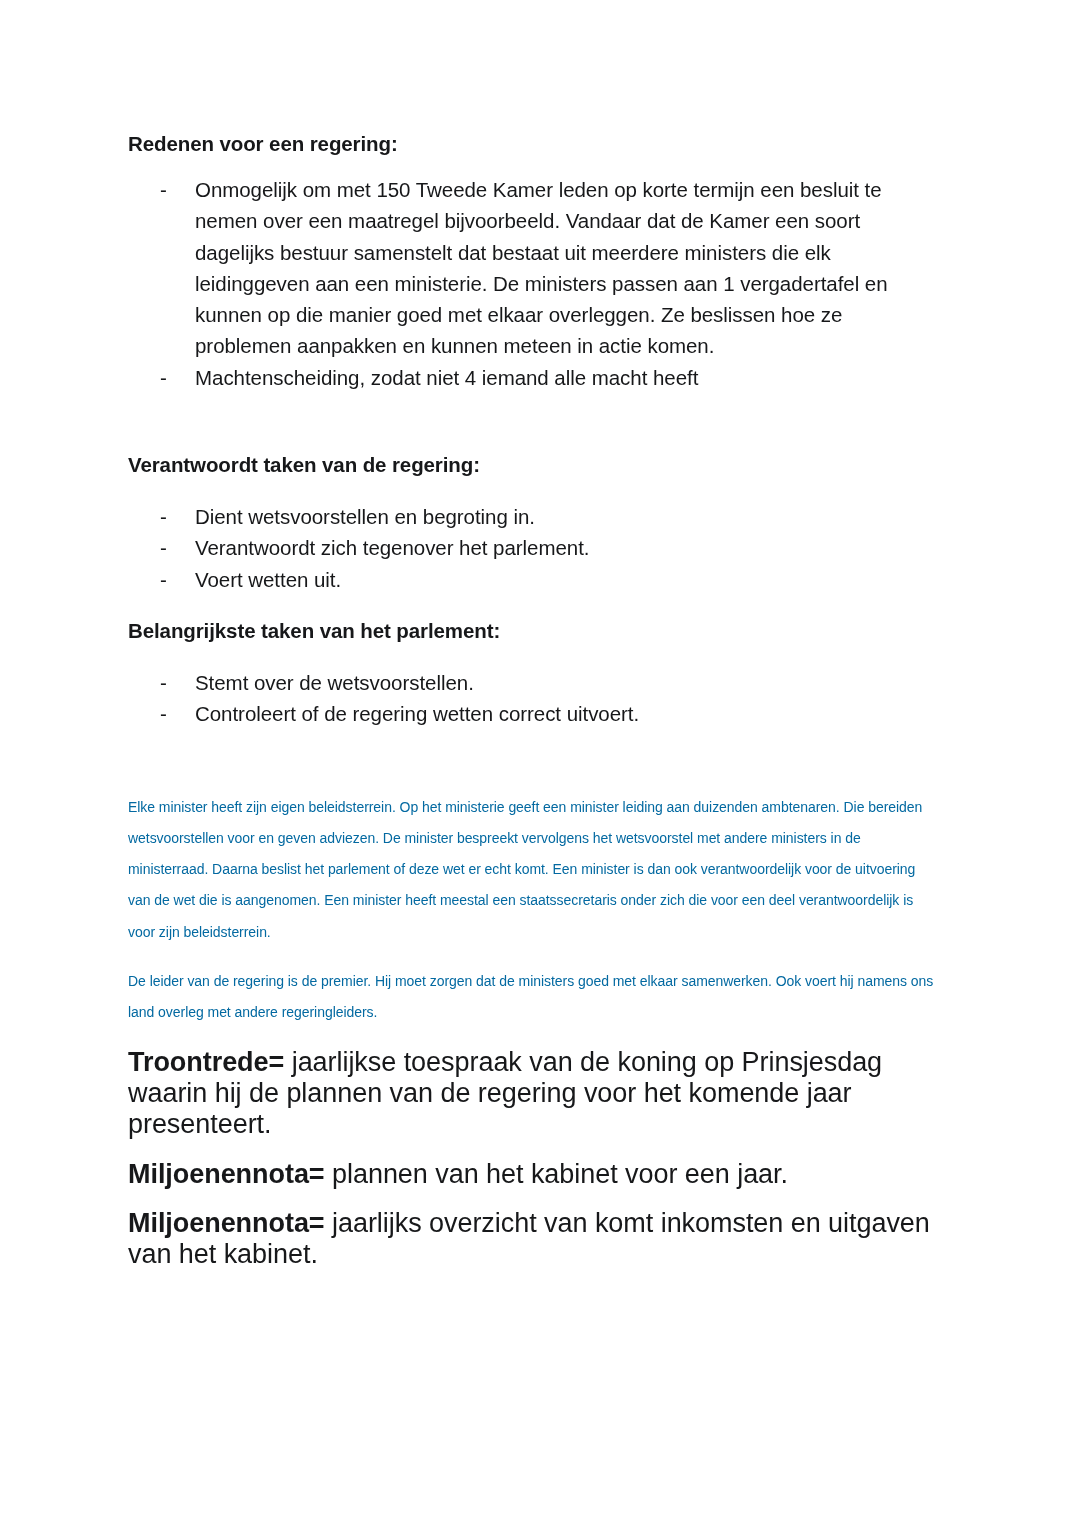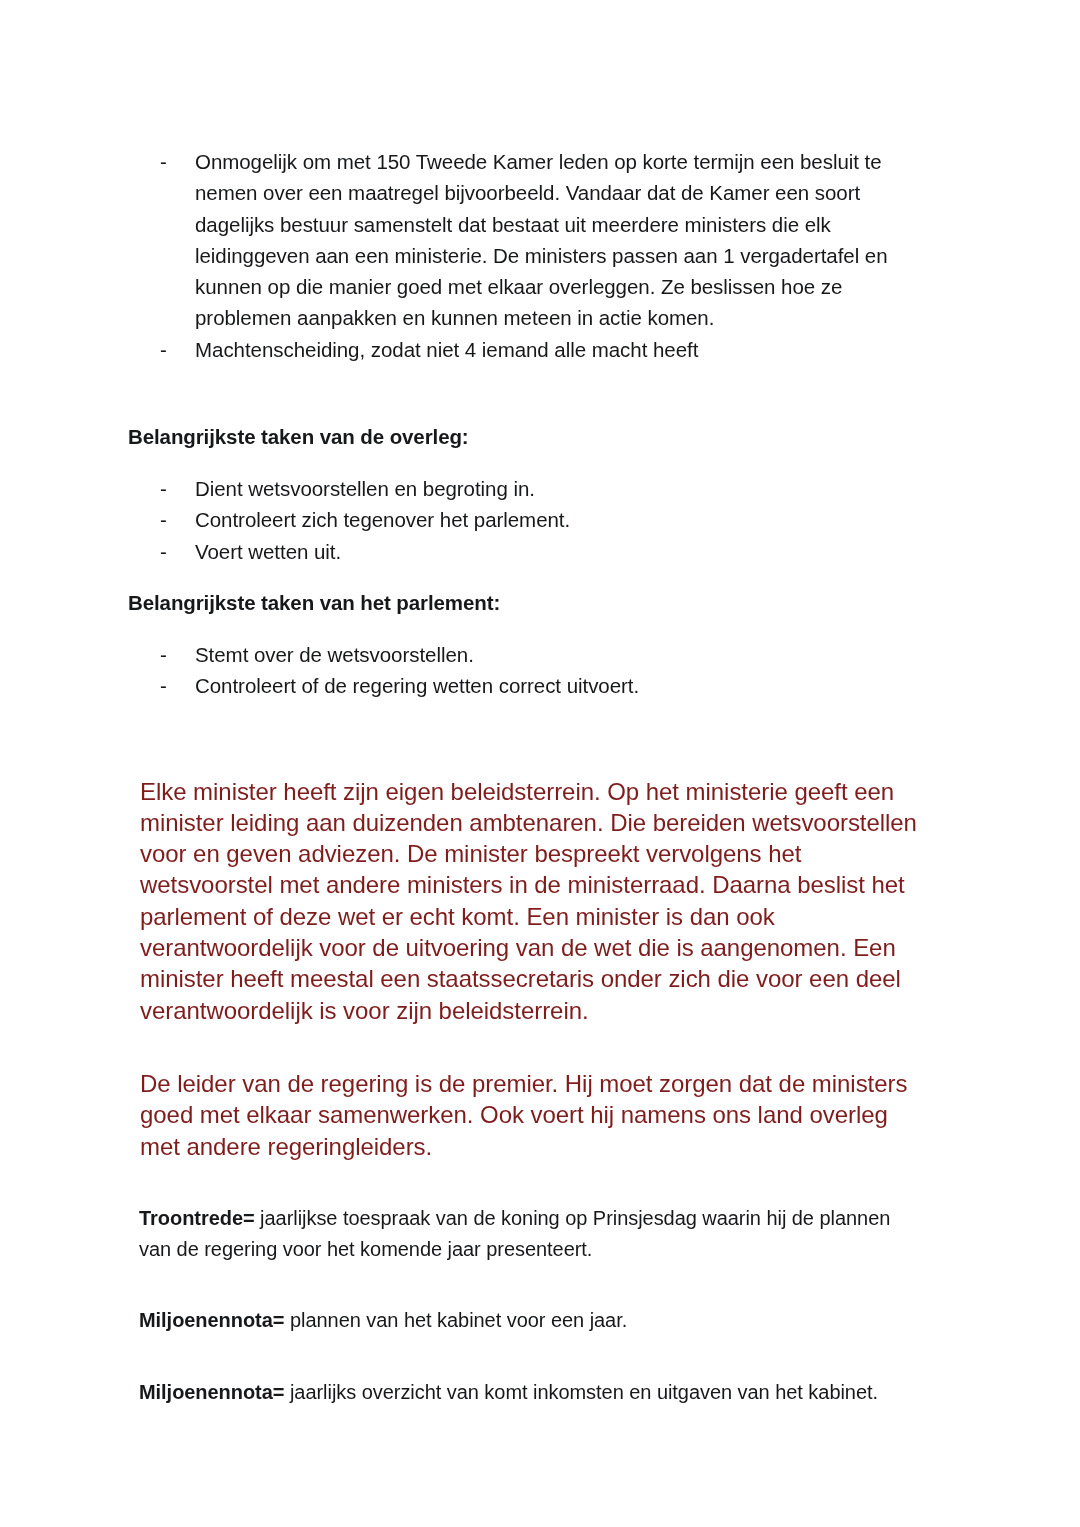--- a/index.html
+++ b/index.html
@@ -48,77 +48,78 @@
   }
   ul.bullets li .dash {
     position: absolute;
     left: 32px;
     top: 0;
     font-size: 20.5px;
     line-height: 31.3px;
     color: #17181a;
   }
   p.para {
-    font-size: 24px;
+    font-size: 14px;
     line-height: 31.3px;
-    margin: 12px;
-    color: #7f1d1d;
+    margin: 0;
+    color: #0369a1;
     letter-spacing: -0.05px;
   }
   p.definition {
-    font-size: 20px;
+    font-size: 27px;
     line-height: 31.3px;
-    margin: 11px;
+    margin: 0;
     color: #17181a;
     letter-spacing: -0.05px;
   }
   p.definition .term {
     font-weight: bold;
   }
   
   .gap-after-heading { height: 16px; }
   .gap-section-large { height: 58px; }
   .gap-medium { height: 22px; }
   .gap-body-before { height: 62px; }
   .gap-para { height: 18px; }
 </style>
 </head>
 <body>
 
 <div class="page">
   <div class="doc-body">
 
+    <h2 class="section-heading">Redenen voor een regering:</h2>
 
     <div class="gap-after-heading"></div>
 
     <ul class="bullets">
       <li>
         <span class="dash">-</span>
         <span>Onmogelijk om met 150 Tweede Kamer leden op korte termijn een besluit te nemen over een maatregel bijvoorbeeld. Vandaar dat de Kamer een soort dagelijks bestuur samenstelt dat bestaat uit meerdere ministers die elk leidinggeven aan een ministerie. De ministers passen aan 1 vergadertafel en kunnen op die manier goed met elkaar overleggen. Ze beslissen hoe ze problemen aanpakken en kunnen meteen in actie komen.</span>
       </li>
       <li>
         <span class="dash">-</span>
         <span>Machtenscheiding, zodat niet 4 iemand alle macht heeft</span>
       </li>
     </ul>
 
     <div class="gap-section-large"></div>
 
-    <h2 class="section-heading">Belangrijkste taken van de overleg:</h2>
+    <h2 class="section-heading">Verantwoordt taken van de regering:</h2>
 
     <div class="gap-medium"></div>
 
     <ul class="bullets">
       <li>
         <span class="dash">-</span>
         <span>Dient wetsvoorstellen en begroting in.</span>
       </li>
       <li>
         <span class="dash">-</span>
-        <span>Controleert zich tegenover het parlement.</span>
+        <span>Verantwoordt zich tegenover het parlement.</span>
       </li>
       <li>
         <span class="dash">-</span>
         <span>Voert wetten uit.</span>
       </li>
     </ul>
 
     <div class="gap-medium"></div>
 
     <h2 class="section-heading">Belangrijkste taken van het parlement:</h2>

